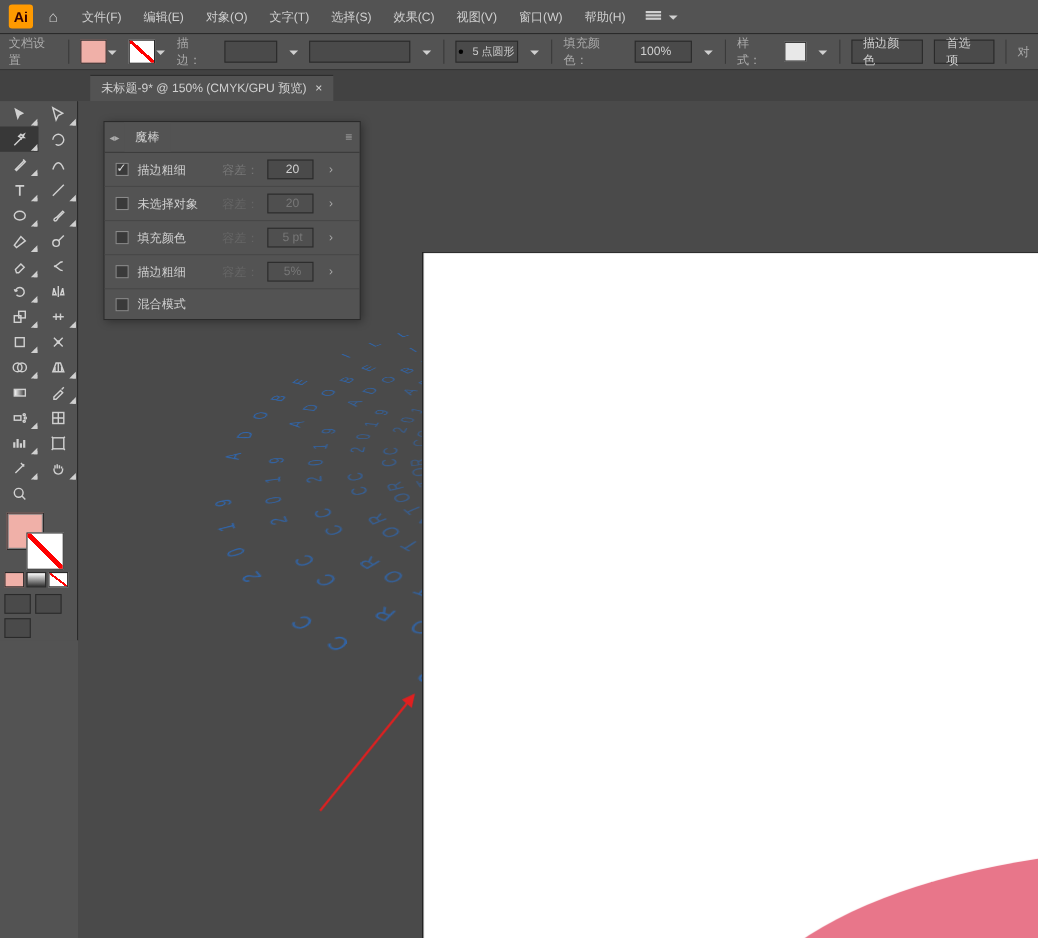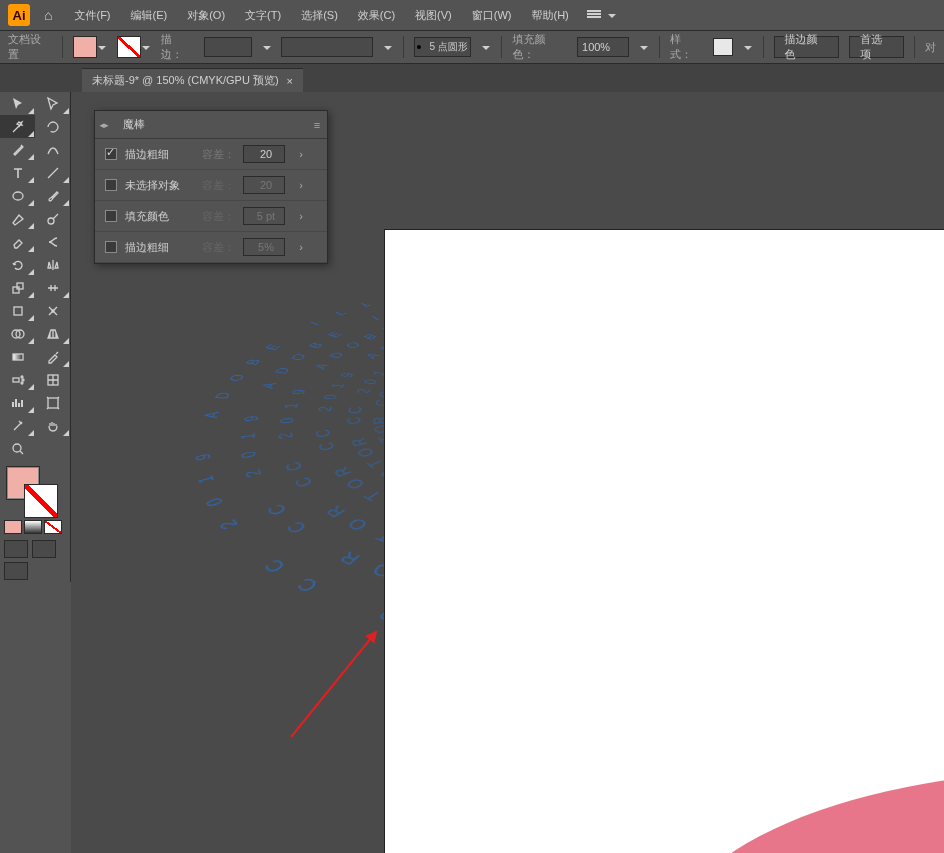--- a/index.html
+++ b/index.html
@@ -740,14 +740,20 @@
         <input class="row-input disabled" value="5 pt" style="">
         <span class="row-expand">›</span>
       </div>
       <div class="panel-row">
         <span class="chk "></span>
         <span class="row-label">描边粗细</span>
         <span class="row-sub disabled">容差：</span>
         <input class="row-input disabled" value="5%" style="">
         <span class="row-expand">›</span>
       </div>
+      <div class="panel-row nob">
+        <span class="chk "></span>
+        <span class="row-label">混合模式</span>
+        <span class="row-sub"></span>
+        <span style="width:42px"></span>
+      </div>
     </div>
 </div>
 
 </body></html>

